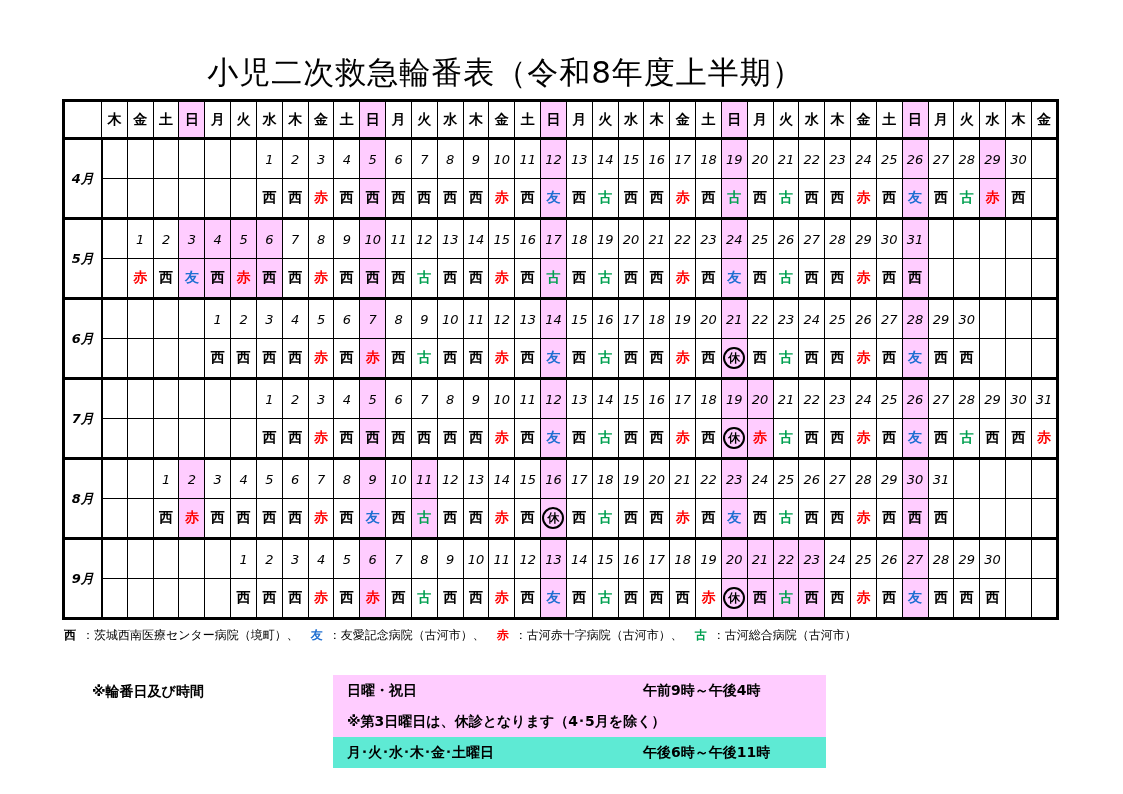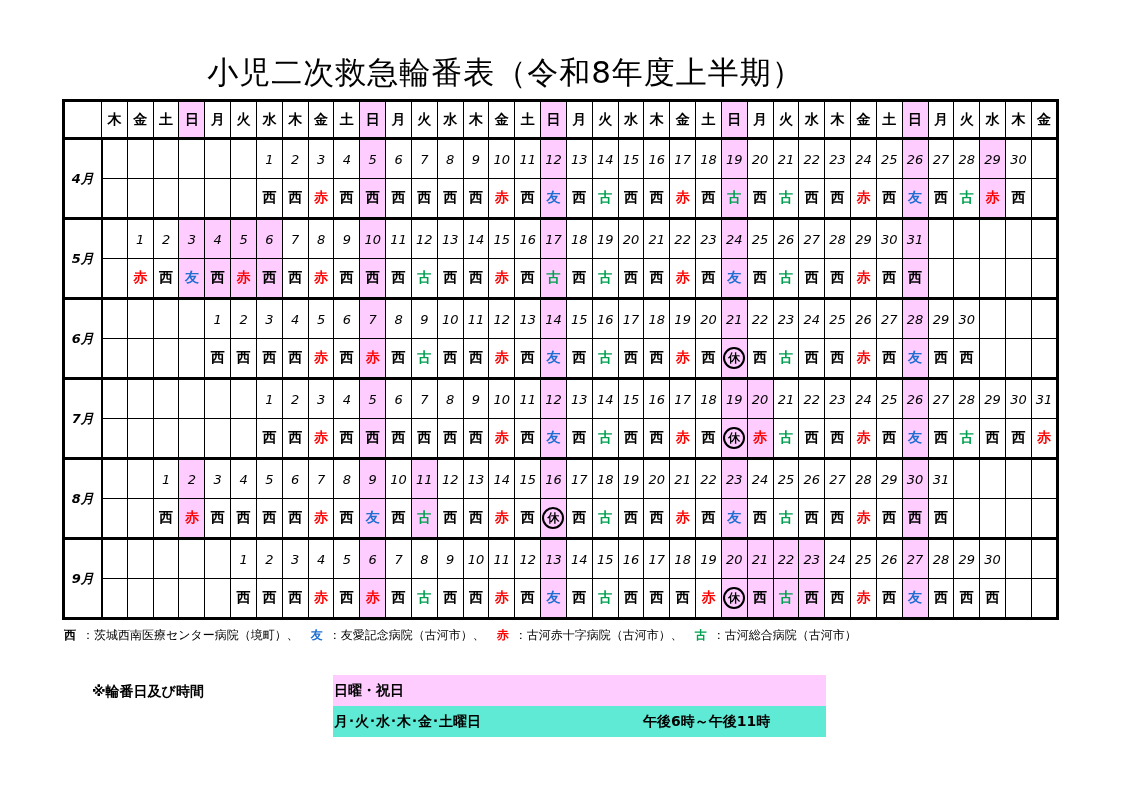--- a/index.html
+++ b/index.html
@@ -43,21 +43,21 @@
   }
   .legend .sym { font-weight: bold; margin-right: 6px; }
   .legend .sep { margin-right: 12px; }
   .info-label {
     position: absolute; left: 92px; top: 683px; font-size: 14px; font-weight: bold; text-align: right;
   }
   .info-box {
     position: absolute; left: 333px; top: 675px; width: 493px;
     font-size: 14px; font-weight: bold;
   }
-  .info-row { height: 31px; line-height: 31px; padding-left: 1px; position: relative; }
+  .info-row { height: 31px; line-height: 31px; padding-left: 14px; position: relative; }
   .info-row.pinkbg { background: #ffccff; }
   .info-row.cyanbg { background: #5eead4; }
   .info-row .time { position: absolute; left: 310px; top: 0; }
 </style>
 </head>
 <body>
 
 <div class="title">小児二次救急輪番表（令和8年度上半期）</div>
 
 <table class="cal">
@@ -618,15 +618,16 @@
         <td></td>
         <td></td>
       </tr>
     </tbody>
 </table>
 
 <div class="legend" id="legend"><span class="sym c-W">西</span><span class="sep">：茨城西南医療センター病院（境町）、</span><span class="sym c-Y">友</span><span class="sep">：友愛記念病院（古河市）、</span><span class="sym c-A">赤</span><span class="sep">：古河赤十字病院（古河市）、</span><span class="sym c-K">古</span><span class="sep">：古河総合病院（古河市）</span></div>
 
 <div class="info-label">※輪番日及び時間</div>
 <div class="info-box" id="info-box">
-    <div class="info-row pinkbg"><span>日曜・祝日</span></div>
+    <div class="info-row pinkbg"><span>日曜・祝日</span><span class="time">午前9時～午後4時</span></div>
+    <div class="info-row pinkbg"><span>※第3日曜日は、休診となります（4･5月を除く）</span></div>
     <div class="info-row cyanbg"><span>月･火･水･木･金･土曜日</span><span class="time">午後6時～午後11時</span></div>
   </div>
 
 </body></html>

